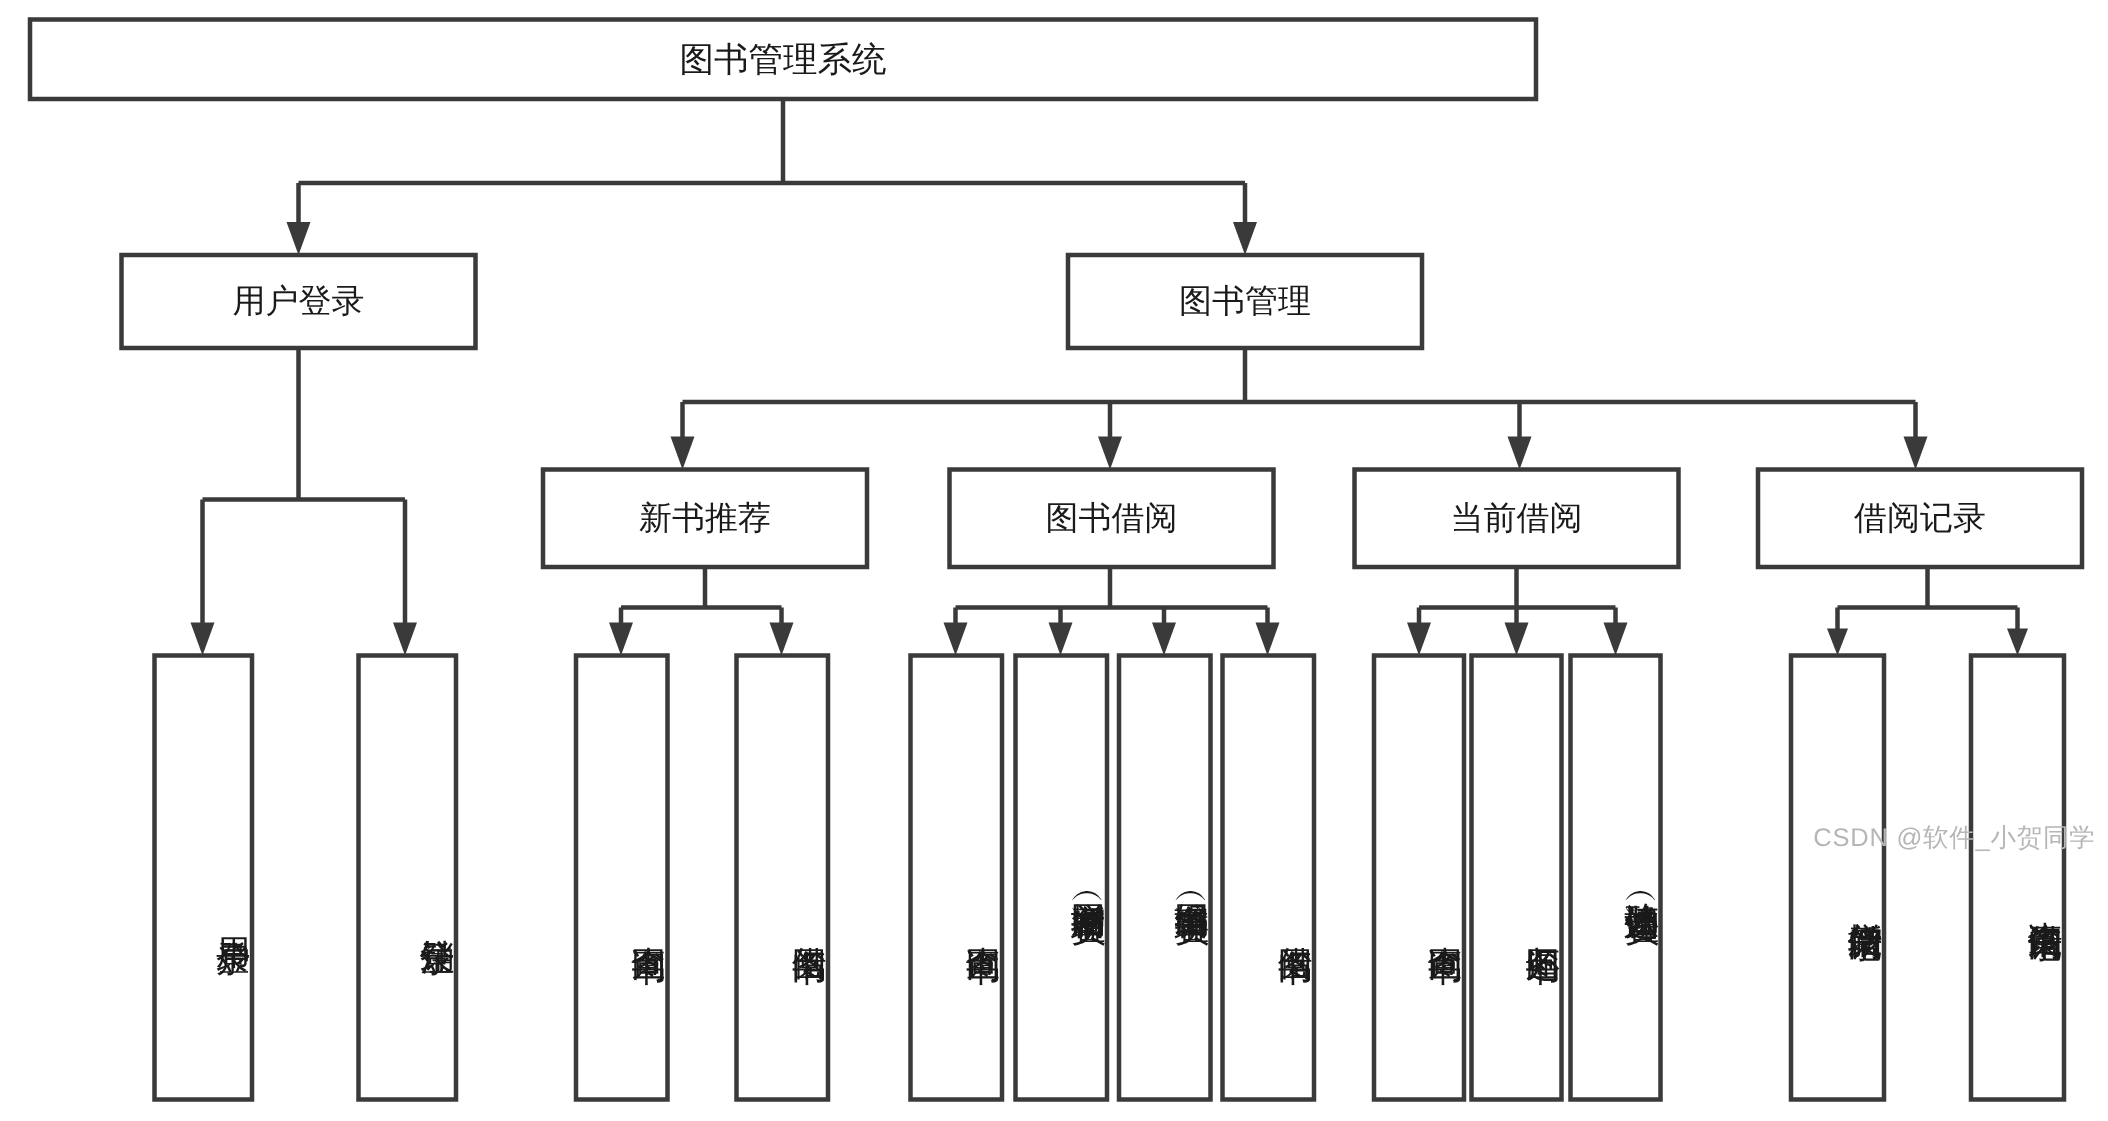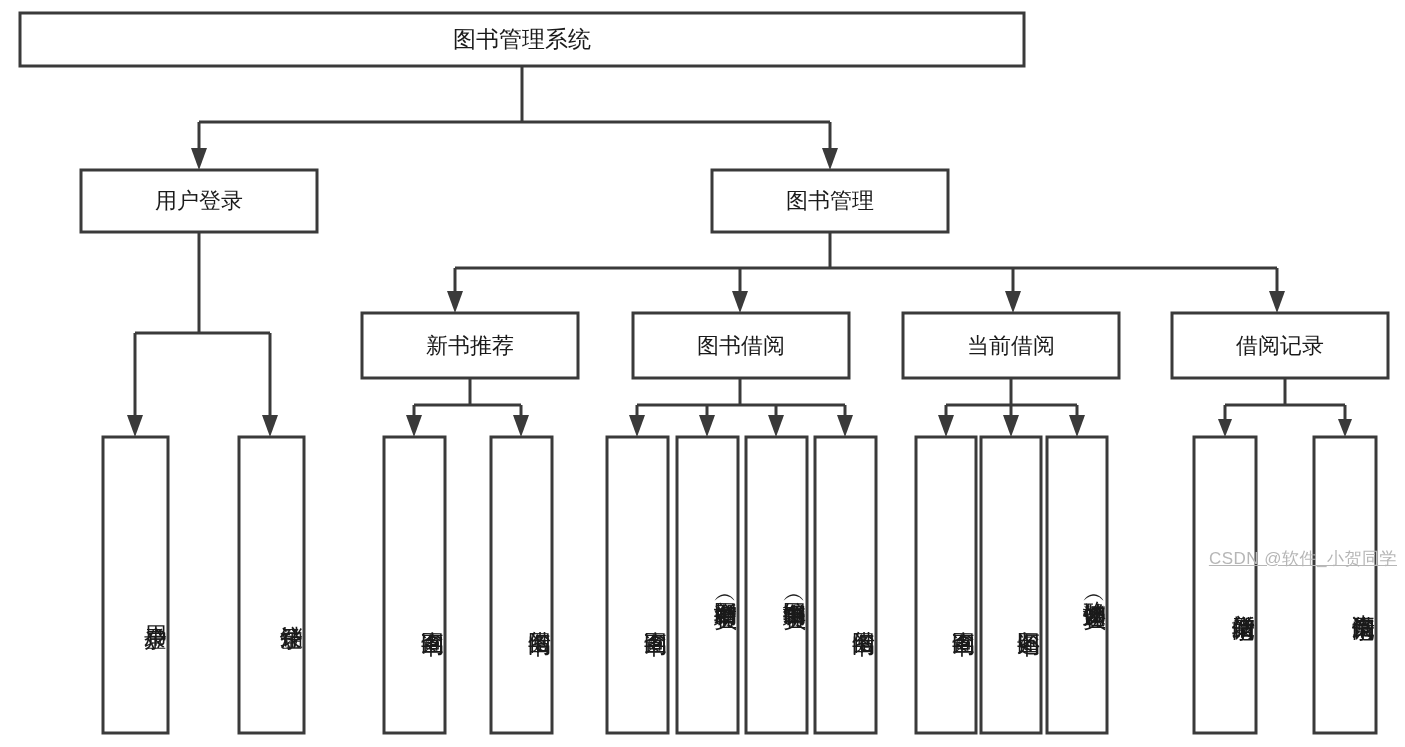--- a/index.html
+++ b/index.html
@@ -70,21 +70,20 @@
   }
   .watermark {
     position: absolute;
     right: 8px;
     bottom: 6px;
     font-family: "Liberation Sans", sans-serif;
     font-size: 17px;
     color: #b6b6b6;
     white-space: nowrap;
     letter-spacing: 0.5px;
-    text-decoration: underline;
   }
 </style>
 </head>
 <body>
 
 <div id="diagram-root">
 
   <svg id="flow" viewBox="0 0 1405 747">
 
     <g>

